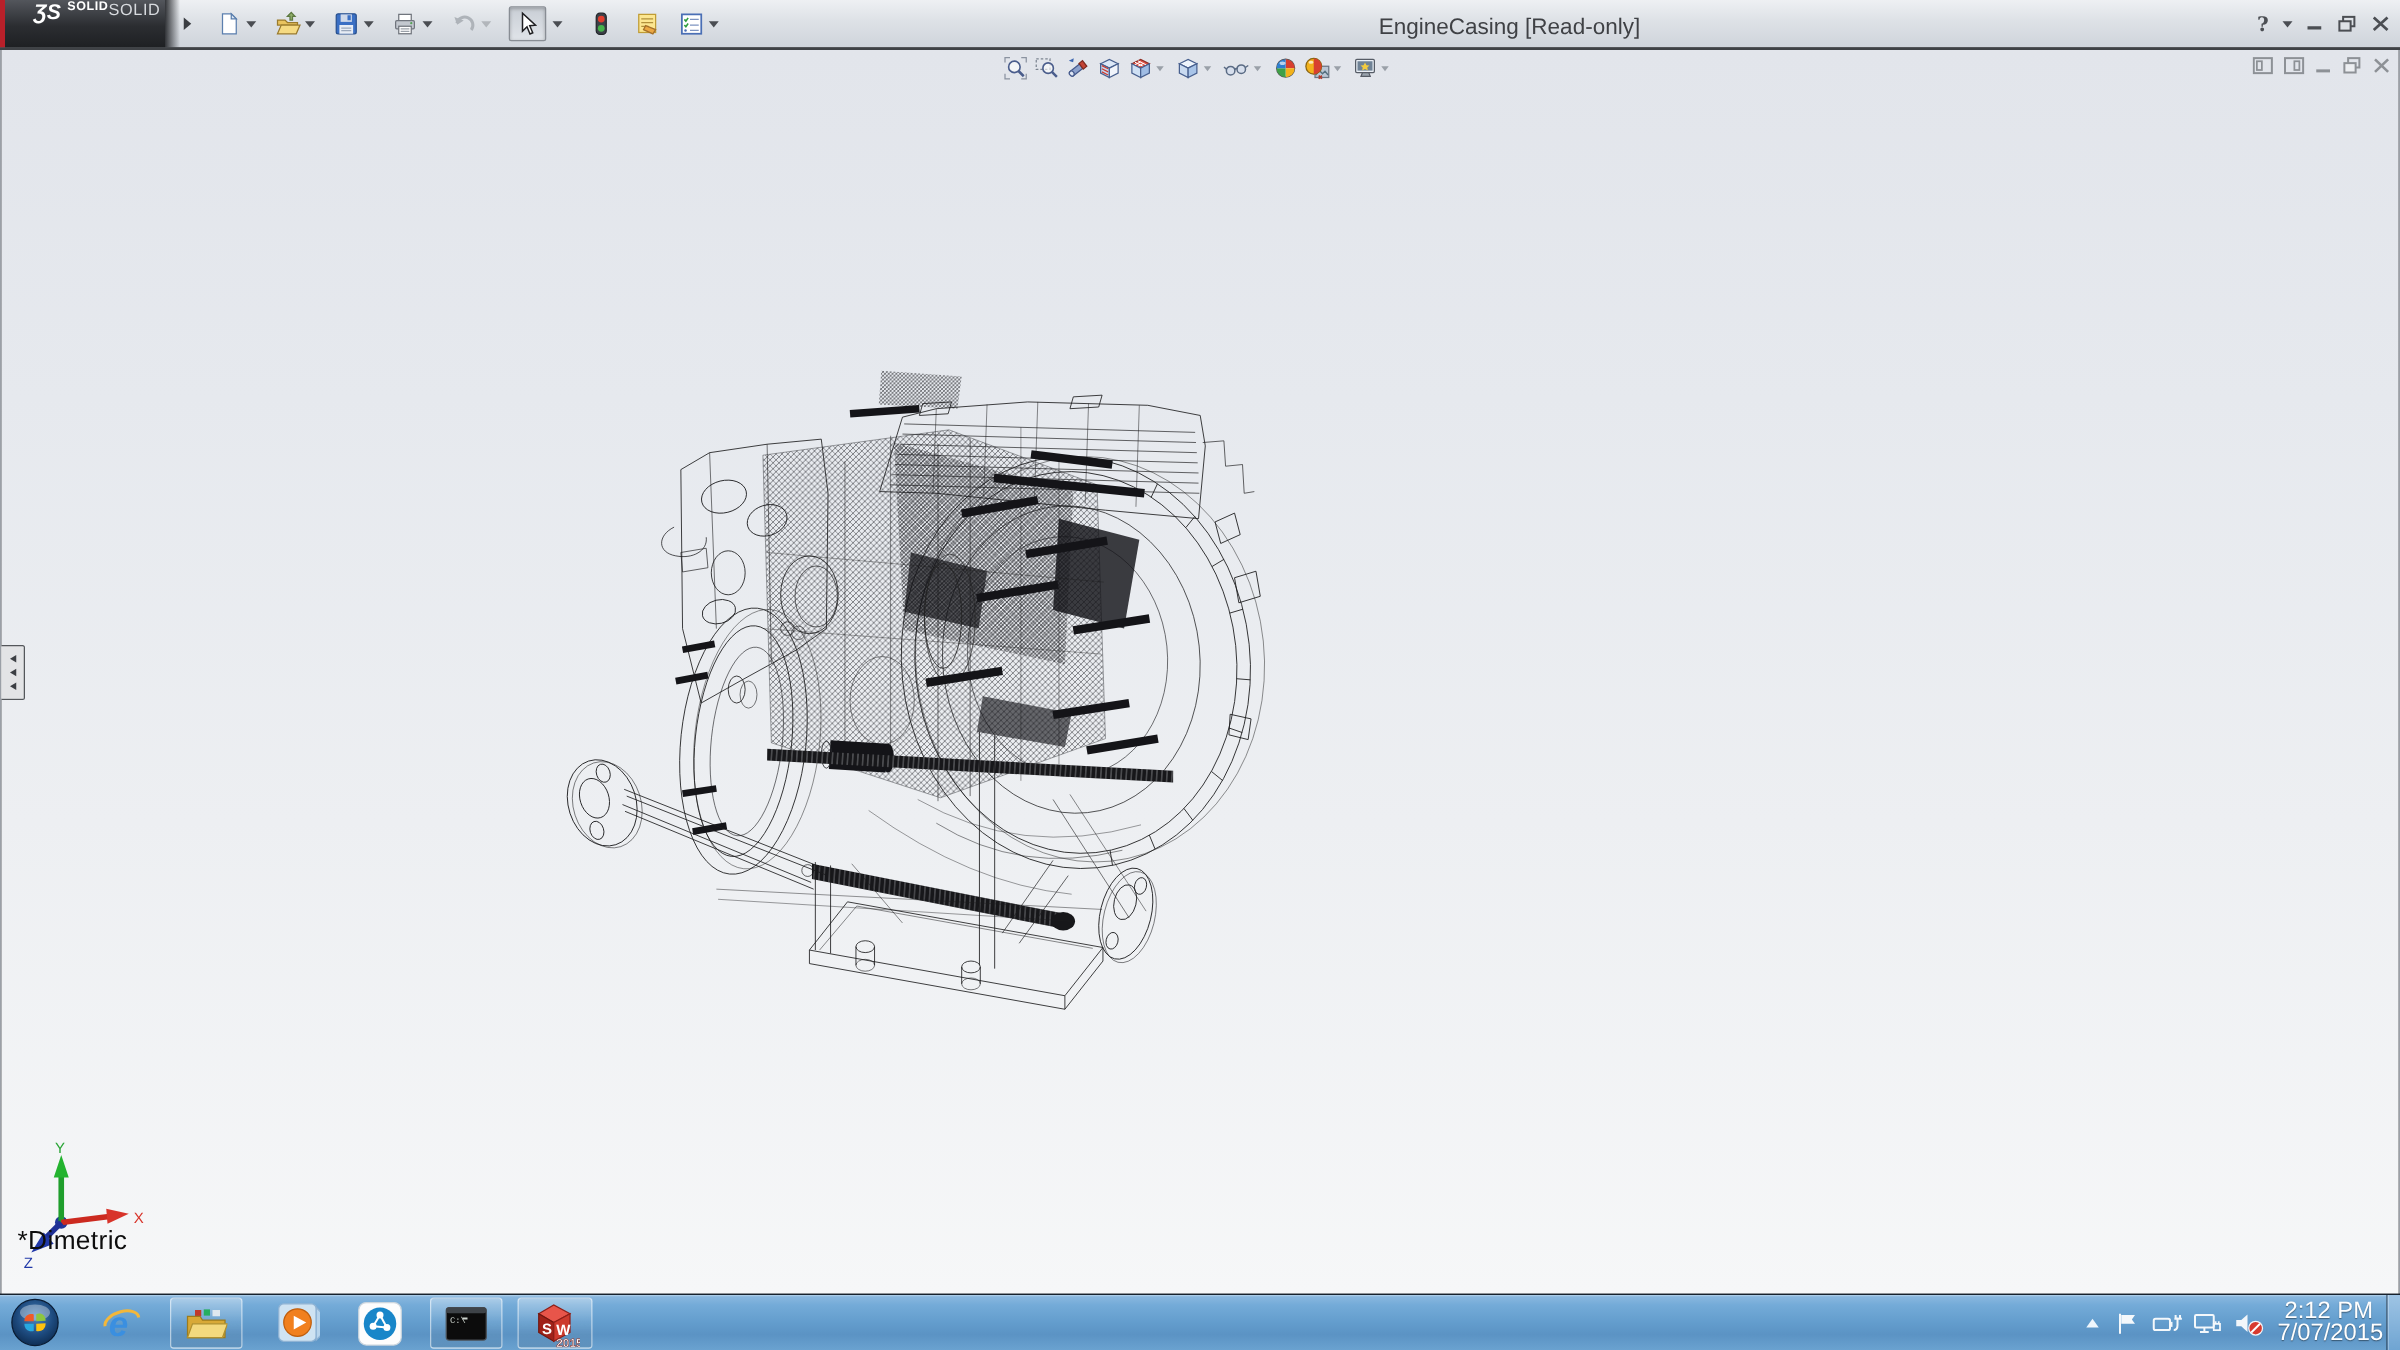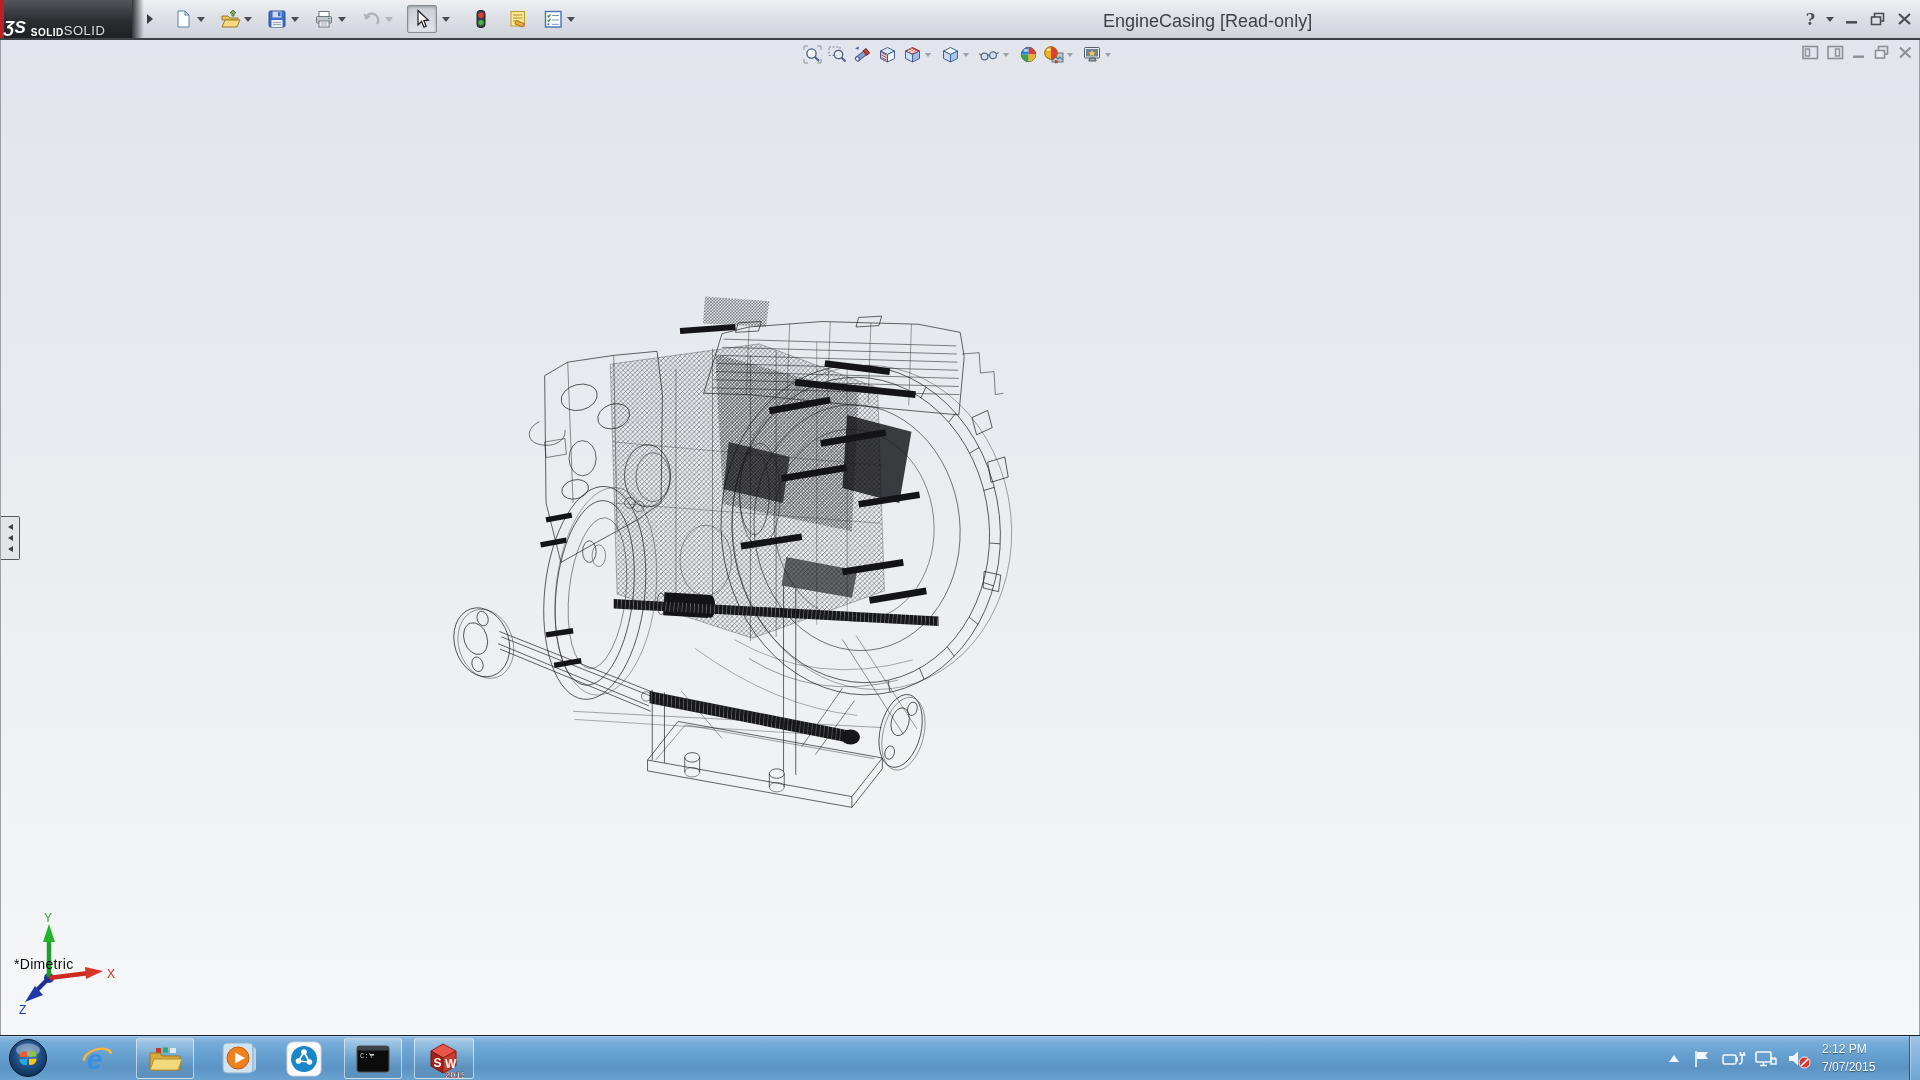--- a/index.html
+++ b/index.html
@@ -5,21 +5,21 @@
   *{box-sizing:border-box;margin:0;padding:0}
   html,body{width:1920px;height:1080px;overflow:hidden;background:#000}
   .screen{position:relative;width:1920px;height:1080px;font-family:"Liberation Sans",sans-serif;overflow:hidden}
 
   
   .titlebar{position:absolute;left:0;top:0;width:1920px;height:38px;
     background:linear-gradient(180deg,#eef0f3 0%,#dde1e6 45%,#cfd4db 100%);}
   .redstrip{position:absolute;left:0;top:0;width:4px;height:38px;background:#b9202a}
   .logoblock{position:absolute;left:4px;top:0;width:128px;height:38px;
     background:linear-gradient(180deg,#53565c 0%,#2b2d31 55%,#1e2023 100%);
-    display:flex;align-items:flex-end;padding-left:0;color:#fff;white-space:nowrap}
+    display:flex;align-items:flex-start;padding-left:23px;color:#fff;white-space:nowrap}
   .logofade{position:absolute;left:132px;top:0;width:12px;height:38px;
     background:linear-gradient(90deg,rgba(40,42,46,.95),rgba(40,42,46,0))}
   .logo3ds{font-weight:bold;font-style:italic;font-size:17px;margin-right:5px}
   .logosolid{font-weight:bold;font-size:10px;letter-spacing:.5px}
   .logoworks{font-weight:normal;font-size:13px;color:#d7dade;letter-spacing:.5px}
   .flyout{position:absolute;left:147px;top:14px;width:0;height:0;
     border-left:6px solid #3a3d42;border-top:5px solid transparent;border-bottom:5px solid transparent}
   .tbrow{position:absolute;left:170px;top:3px;height:32px;display:flex;align-items:center}
   .tbtn{display:flex;align-items:center;margin-right:3px;padding:2px;border-radius:2px}
   .car{width:0;height:0;border-left:4px solid transparent;border-right:4px solid transparent;
@@ -40,34 +40,34 @@
   .hbtn{display:flex;align-items:center;margin-right:2px;padding:1px;border-radius:2px}
   .hcar{width:0;height:0;border-left:3.5px solid transparent;border-right:3.5px solid transparent;
     border-top:4.5px solid #9aa0a8;margin:0 5px 0 2px}
   .docctls{position:absolute;right:6px;top:5px;display:flex;align-items:center;gap:8px}
   .collapsetab{position:absolute;left:0;top:476px;width:19px;height:44px;background:#e3e4e6;
     border:1px solid #54575b;border-left:none;display:flex;flex-direction:column;align-items:center;
     justify-content:center;gap:5px;border-radius:0 2px 2px 0}
   .larr{width:0;height:0;border-right:5px solid #3c3f44;border-top:3.5px solid transparent;border-bottom:3.5px solid transparent}
   .modelwrap{position:absolute;left:430px;top:210px;width:900px;height:790px}
   .triad{position:absolute;left:16px;top:872px}
-  .viewlabel{position:absolute;left:13px;top:916px;font-size:14px;color:#0d0d0d;letter-spacing:.3px}
+  .viewlabel{position:absolute;left:13px;top:941px;font-size:21px;color:#0d0d0d;letter-spacing:.3px}
 
   
   .taskbar{position:absolute;left:0;top:1035px;width:1920px;height:45px;
     background:linear-gradient(180deg,#8db9e0 0%,#74abd8 18%,#639dcd 50%,#5b93c4 72%,#6aa2d0 100%);
     border-top:1px solid #17222e;box-shadow:inset 0 1px 0 #a9cbe7}
   .tborb{position:absolute;left:8px;top:2px}
   .tbicon{position:absolute;top:6px}
   .glassbtn{position:absolute;top:2px;height:41px;width:58px;border:1px solid rgba(255,255,255,.55);
     border-radius:3px;background:linear-gradient(180deg,rgba(255,255,255,.32),rgba(255,255,255,.07) 48%,rgba(0,0,0,.08));
     display:flex;align-items:center;justify-content:center}
   .tray{position:absolute;top:0;height:45px;display:flex;align-items:center}
-  .clock{position:absolute;left:1822px;top:4px;width:82px;text-align:left;color:#fff;
-    font-size:12px;line-height:18px;text-shadow:0 1px 1px rgba(0,0,0,.45)}
+  .clock{position:absolute;left:1822px;top:4px;width:82px;text-align:center;color:#fff;
+    font-size:19px;line-height:18px;text-shadow:0 1px 1px rgba(0,0,0,.45)}
   .showdesk{position:absolute;right:0;top:0;width:11px;height:45px;border-left:1px solid rgba(10,25,40,.6);
     box-shadow:inset 1px 0 0 rgba(255,255,255,.35);background:linear-gradient(180deg,#9ec4e4,#6ea4d2)}
 </style>
 </head>
 <body>
 
 <div class="screen">
 
   <div class="titlebar">
     <div class="redstrip"></div>

